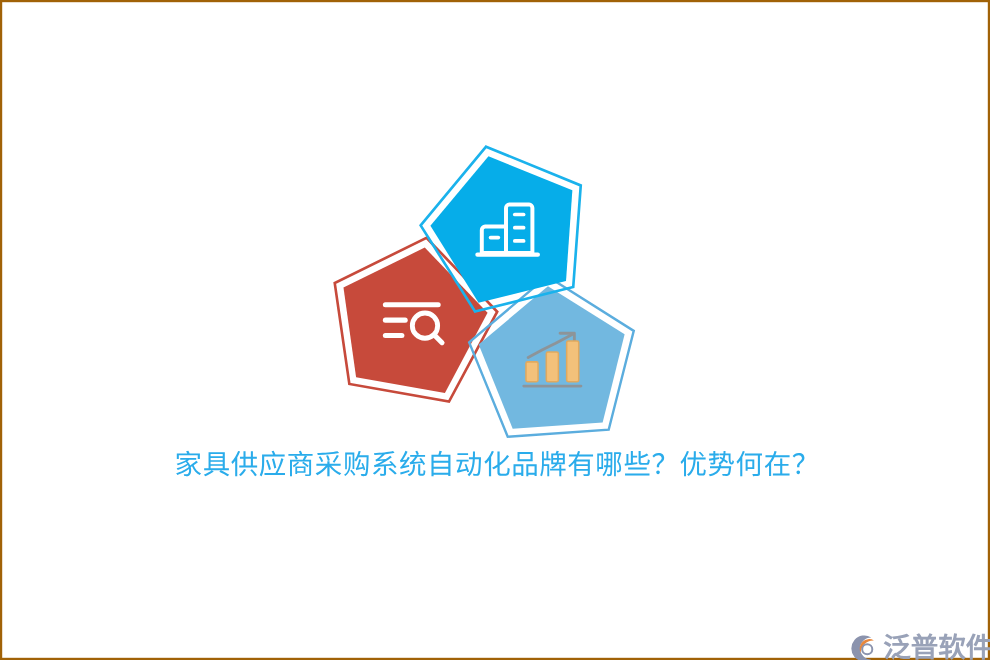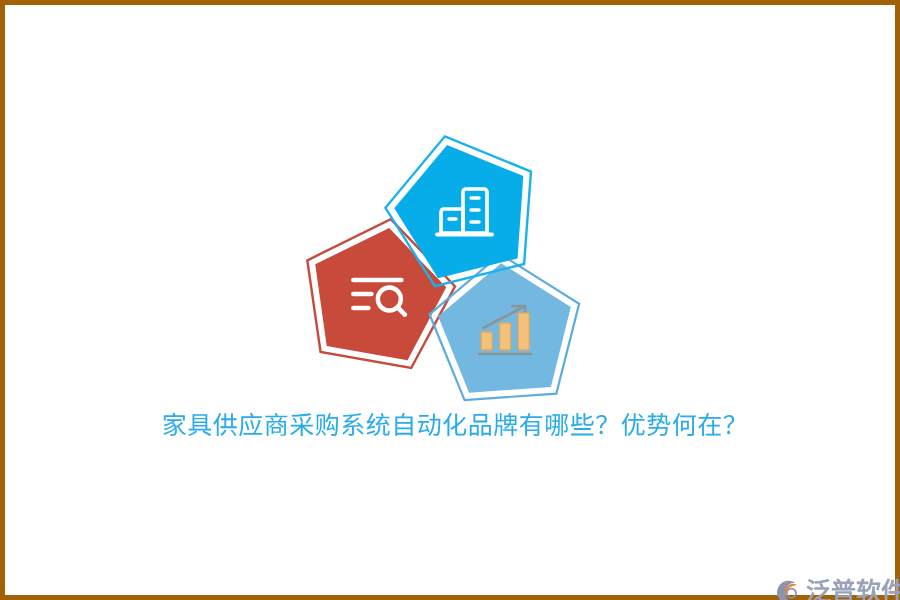--- a/index.html
+++ b/index.html
@@ -12,21 +12,21 @@
     height: 600px;
     background: #ffffff;
     font-family: "Liberation Sans", "DejaVu Sans", sans-serif;
     overflow: hidden;
   }
   #stage {
     position: relative;
     width: 900px;
     height: 600px;
     background: #ffffff;
-    border: 5px solid #a16207;
+    border: 2px solid #a16207;
     box-sizing: border-box;
   }
 
   
   #pentagon-cluster {
     position: absolute;
     left: 296px;
     top: 128px;
     width: 300px;
     height: 285px;

